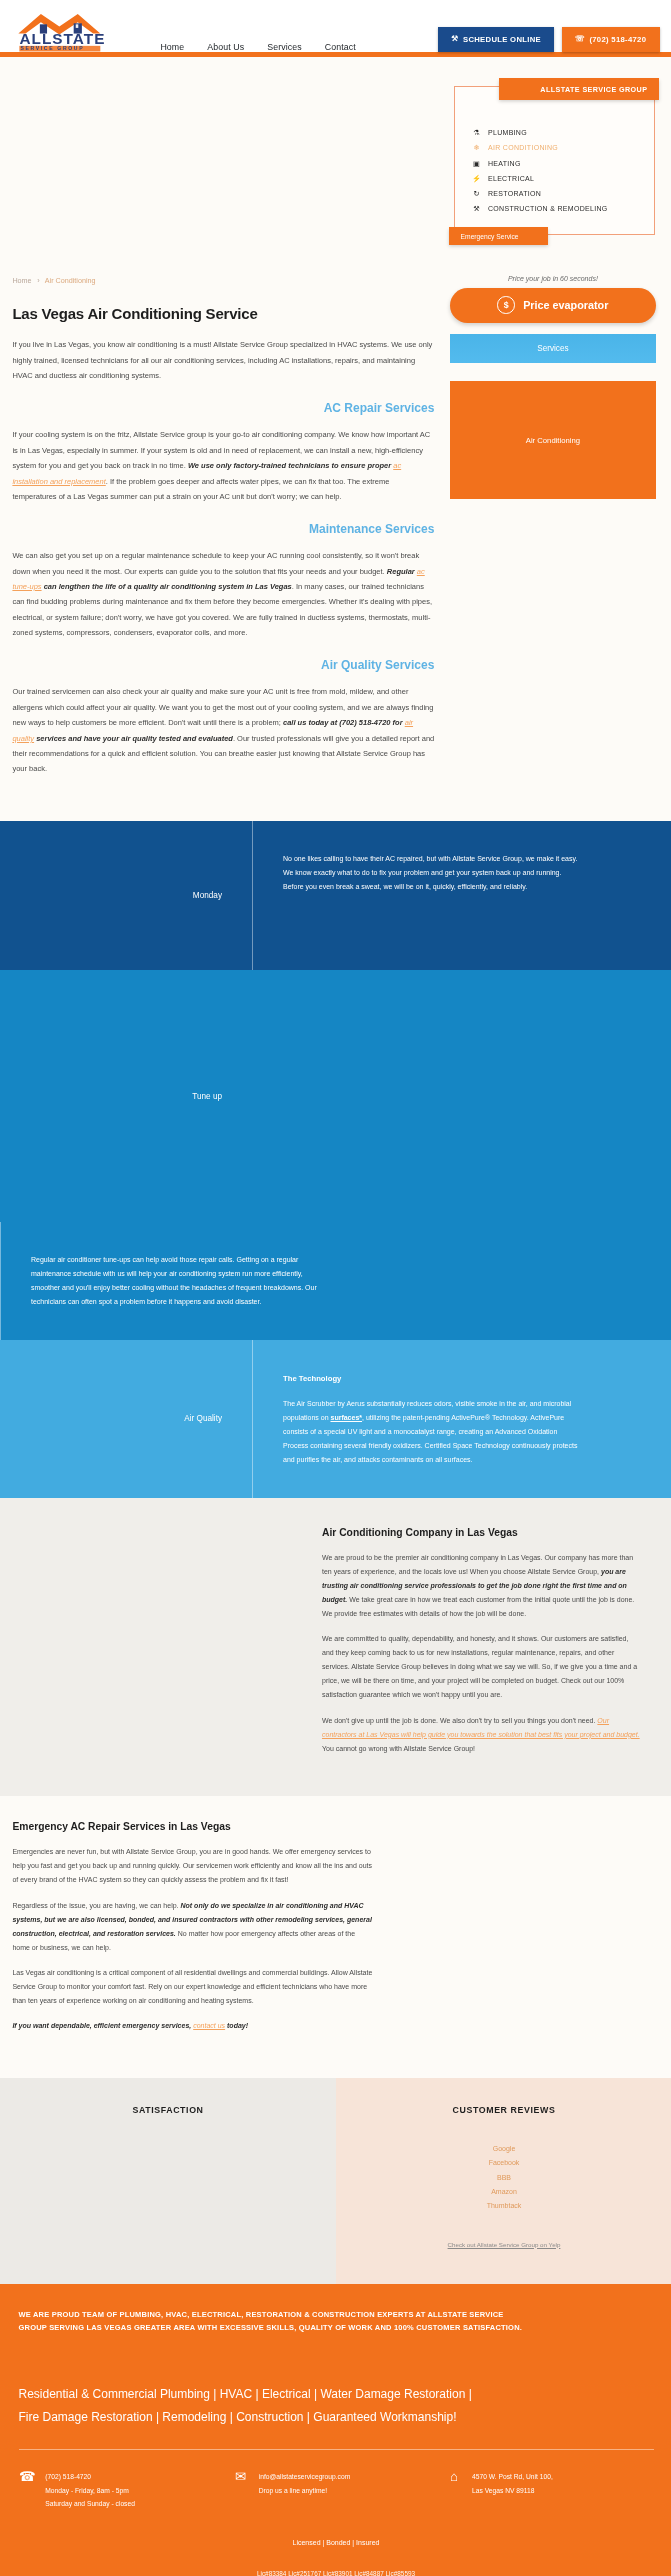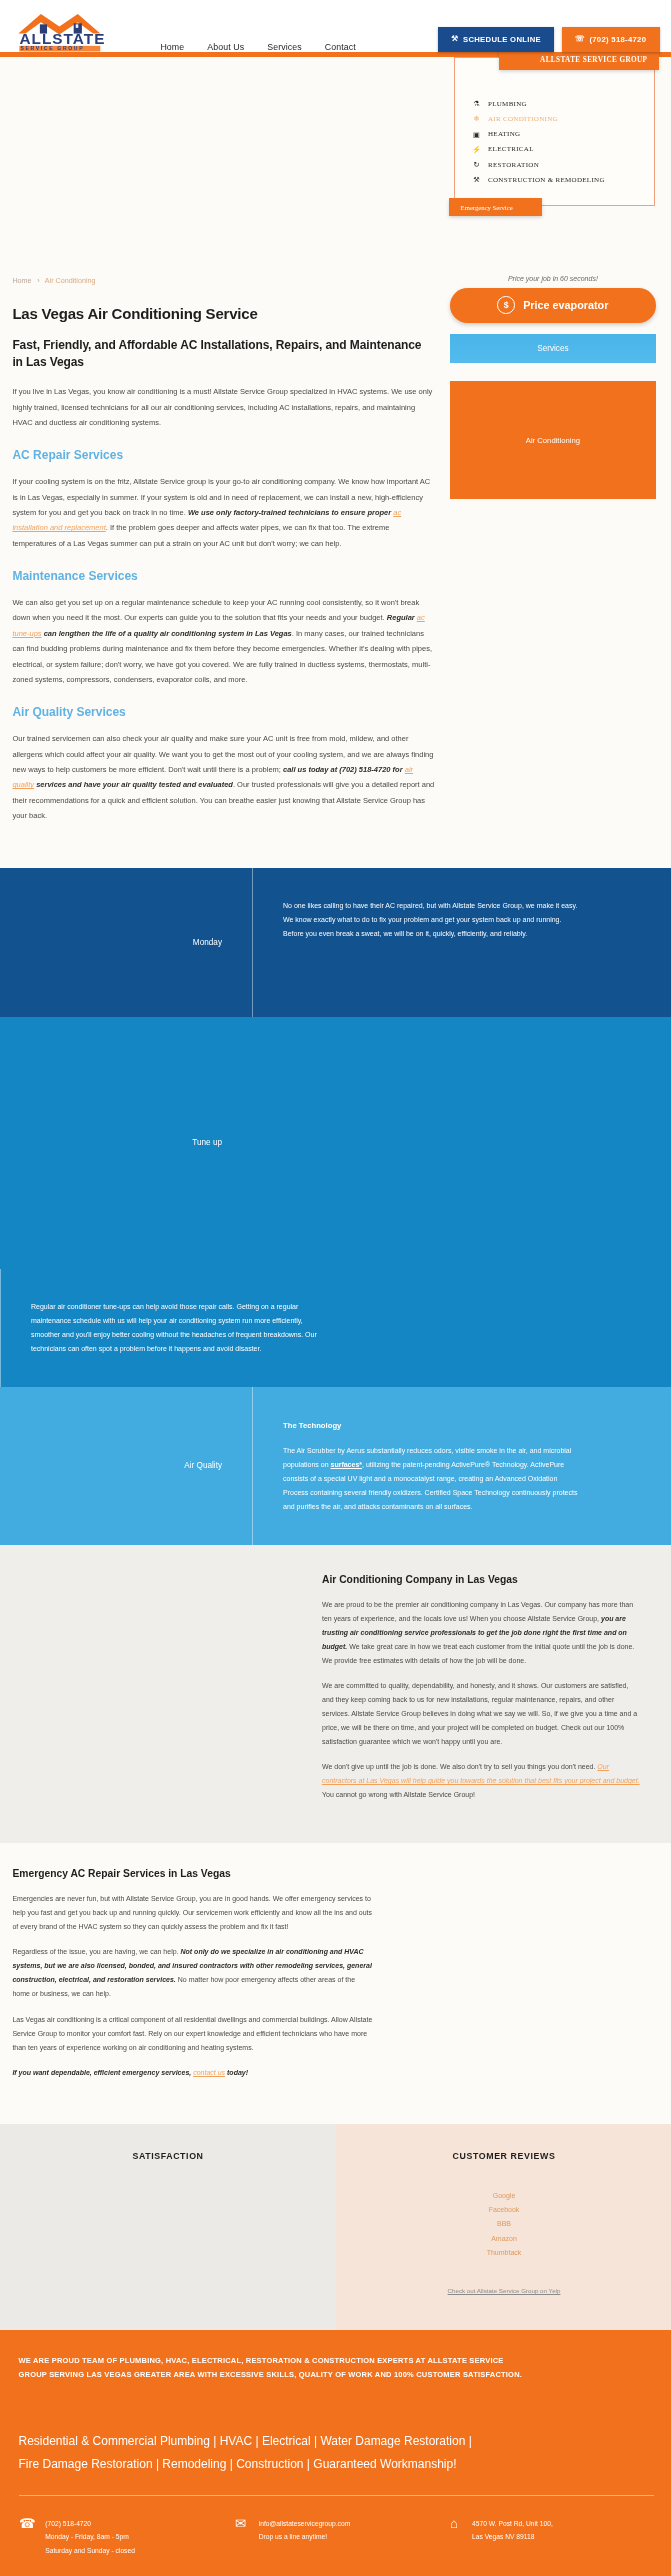--- a/index.html
+++ b/index.html
@@ -56,25 +56,24 @@
     text-decoration: none;
   }
   .ico { display: inline-block; line-height: 1; }
 
   
   .topbar { height: 5.2px; background: #f2711c; }
 
   
   .svc-wrap { position: relative; height: 211px; background: #fdfbf7; }
   .svc-card {
-    position: absolute; right: 17.5px; top: 0;
+    position: absolute; right: 17.5px; top: 29px;
     width: 201px; min-height: 149px;
     border: 0.5px solid #f2a07a;
     background: #fffdfa;
-    font-family: Liberation Serif, serif;
   }
   .svc-header {
     position: absolute; right: -5.2px; top: -9.3px;
     background: #f2711c; color: #fff;
     font-size: 7.2px; font-weight: bold; letter-spacing: 0.4px;
     padding: 6.7px 11.3px 6.7px 41px;
     box-shadow: 0 1.5px 3.6px rgba(0,0,0,.18);
     white-space: nowrap;
   }
   .svc-list { padding: 38px 0 11.3px 17.5px; }
@@ -109,20 +108,21 @@
     font-size: 12px; color: #1e1e1e; font-weight: bold;
     letter-spacing: -0.1px; margin-bottom: 14.4px; line-height: 1.35;
   }
   p.body {
     font-size: 7.5px; line-height: 2.05; color: #4a4a4a;
     margin-bottom: 13.4px;
   }
   h3.sec-title {
     font-size: 12px; color: #5fb3e4; font-weight: bold;
     margin: 17.5px 0 12.4px 0;
+    text-align: right;
   }
   .lk { color: #f4a15b; font-style: italic; }
   .bi { font-weight: bold; font-style: italic; color: #2e2e2e; }
 
   
   .pc-note {
     text-align: center; font-size: 7px; font-style: italic;
     color: #6a6a6a; margin-bottom: 5.2px;
   }
   .pc-btn {
@@ -326,21 +326,20 @@
   <div class="main">
 
     <div class="col-left">
       <div class="breadcrumb">
         <a href="#">Home</a>
         <span class="sep">›</span>
         <span class="cur">Air Conditioning</span>
       </div>
 
       <h1 class="page-title">Las Vegas Air Conditioning Service</h1>
-      <h2 class="page-sub">Fast, Friendly, and Affordable AC Installations, Repairs, and Maintenance in Las Vegas</h2>
       <p class="body">If you live in Las Vegas, you know air conditioning is a must! Allstate Service Group specialized in HVAC systems. We use only highly trained, licensed technicians for all our air conditioning services, including AC installations, repairs, and maintaining HVAC and ductless air conditioning systems.</p>
 
       <h3 class="sec-title">AC Repair Services</h3>
       <p class="body">
         <span>If your cooling system is on the fritz, Allstate Service group is your go-to air conditioning company. We know how important AC is in Las Vegas, especially in summer. If your system is old and in need of replacement, we can install a new, high-efficiency system for you and get you back on track in no time. </span><span class="bi">We use only factory-trained technicians to ensure proper </span><a href="#" class="lk">ac installation and replacement</a><span>. If the problem goes deeper and affects water pipes, we can fix that too. The extreme temperatures of a Las Vegas summer can put a strain on your AC unit but don't worry; we can help.</span>
       </p>
 
       <h3 class="sec-title">Maintenance Services</h3>
       <p class="body">
         <span>We can also get you set up on a regular maintenance schedule to keep your AC running cool consistently, so it won't break down when you need it the most. Our experts can guide you to the solution that fits your needs and your budget. </span><span class="bi">Regular </span><a href="#" class="lk">ac tune-ups</a><span class="bi"> can lengthen the life of a quality air conditioning system in Las Vegas</span><span>. In many cases, our trained technicians can find budding problems during maintenance and fix them before they become emergencies. Whether it's dealing with pipes, electrical, or system failure; don't worry, we have got you covered. We are fully trained in ductless systems, thermostats, multi-zoned systems, compressors, condensers, evaporator coils, and more.</span>

